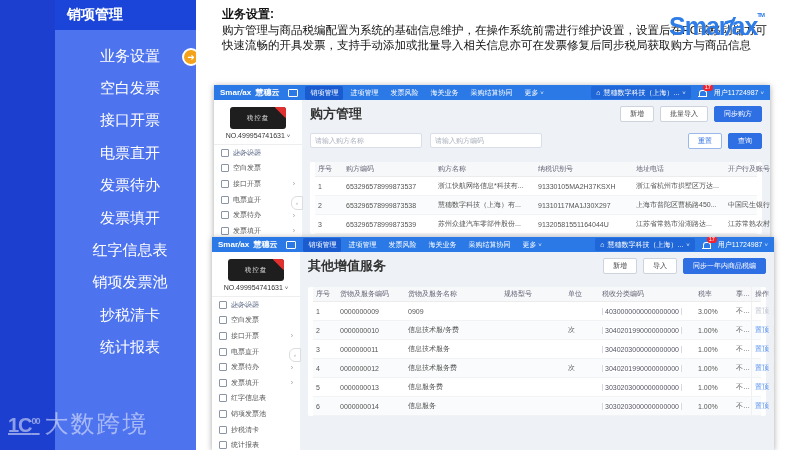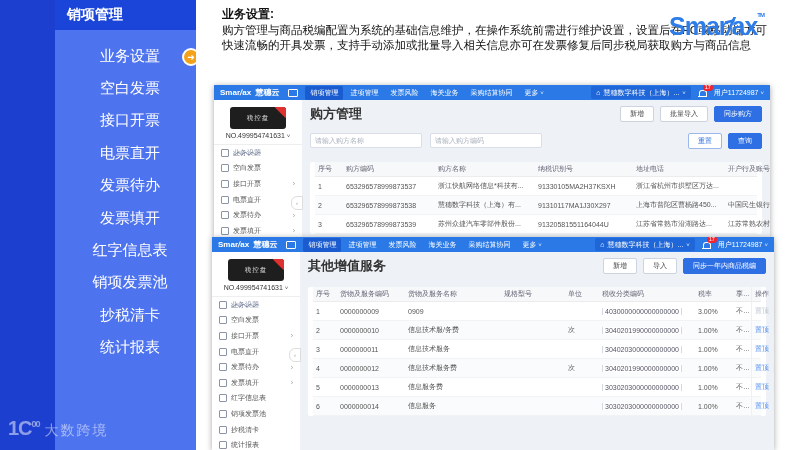--- a/index.html
+++ b/index.html
@@ -13,23 +13,23 @@
   .sideheader{position:absolute;left:55px;top:0;width:157px;height:30px;background:#1b45d8;color:#fff;
         font-size:14px;font-weight:bold;display:flex;align-items:center;padding-left:12px;box-sizing:border-box;}
   .stripe{position:absolute;left:205px;top:30px;width:7px;height:420px;background:#eead00;}
   .sitems{position:absolute;left:55px;top:40px;width:150px;}
   .sitem{height:32.4px;color:#fff;font-size:15px;display:flex;align-items:center;justify-content:center;
         position:relative;cursor:pointer;}
   .arrowbadge{position:absolute;right:5px;top:8px;width:14px;height:14px;border-radius:50%;background:#f5a21b;
         border:2px solid #fff;color:#fff;font-size:9px;line-height:14px;text-align:center;}
   .biglogo{position:absolute;left:8px;bottom:10px;z-index:6;color:rgba(255,255,255,.5);
         display:flex;align-items:baseline;gap:5px;}
-  .fnum{font-size:20px;font-weight:bold;letter-spacing:-1px;}
+  .fnum{font-size:20px;font-weight:bold;letter-spacing:-1px;text-decoration:underline;}
   .fnum sup{font-size:9px;}
-  .fname{font-size:14px;letter-spacing:2px;}
+  .fname{font-size:24px;letter-spacing:2px;}
 
   
   .main{position:absolute;left:196px;top:0;width:588px;height:450px;background:#fff;}
   .desc{position:absolute;left:26px;top:7px;width:556px;color:#111;font-size:11.5px;line-height:15.5px;}
   .desc .t{font-weight:bold;font-size:12px;}
   .brand{position:absolute;right:20px;top:12px;color:#2e7ce8;font-weight:bold;font-size:25px;letter-spacing:-1px;}
   .brand .slash{display:inline-block;transform:skewX(-14deg);position:relative;margin:0 -1px;font-weight:bold;}
   .brand .slash::after{content:"";position:absolute;left:-3px;top:8px;width:9px;height:2.5px;background:#2e7ce8;transform:rotate(-14deg);}
   .brand sup{font-size:6px;vertical-align:top;}
 

